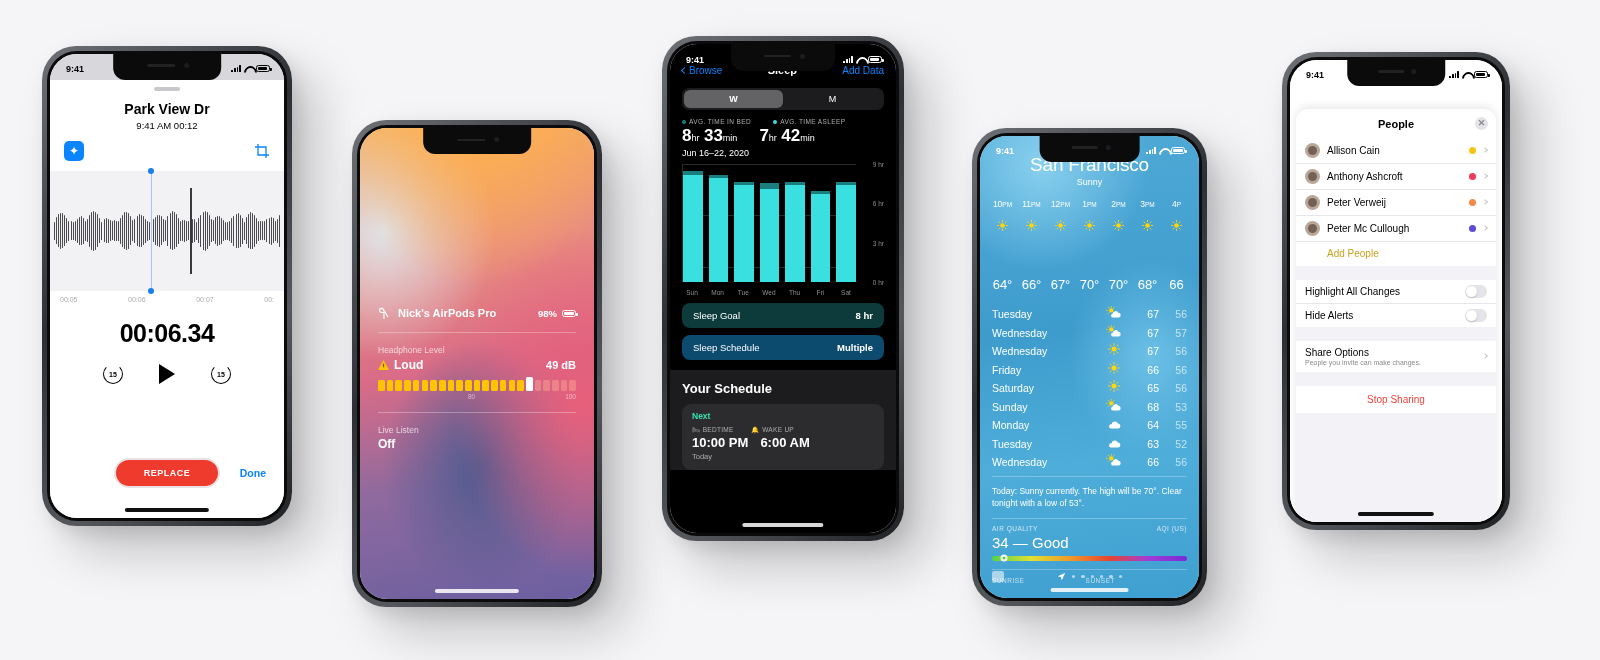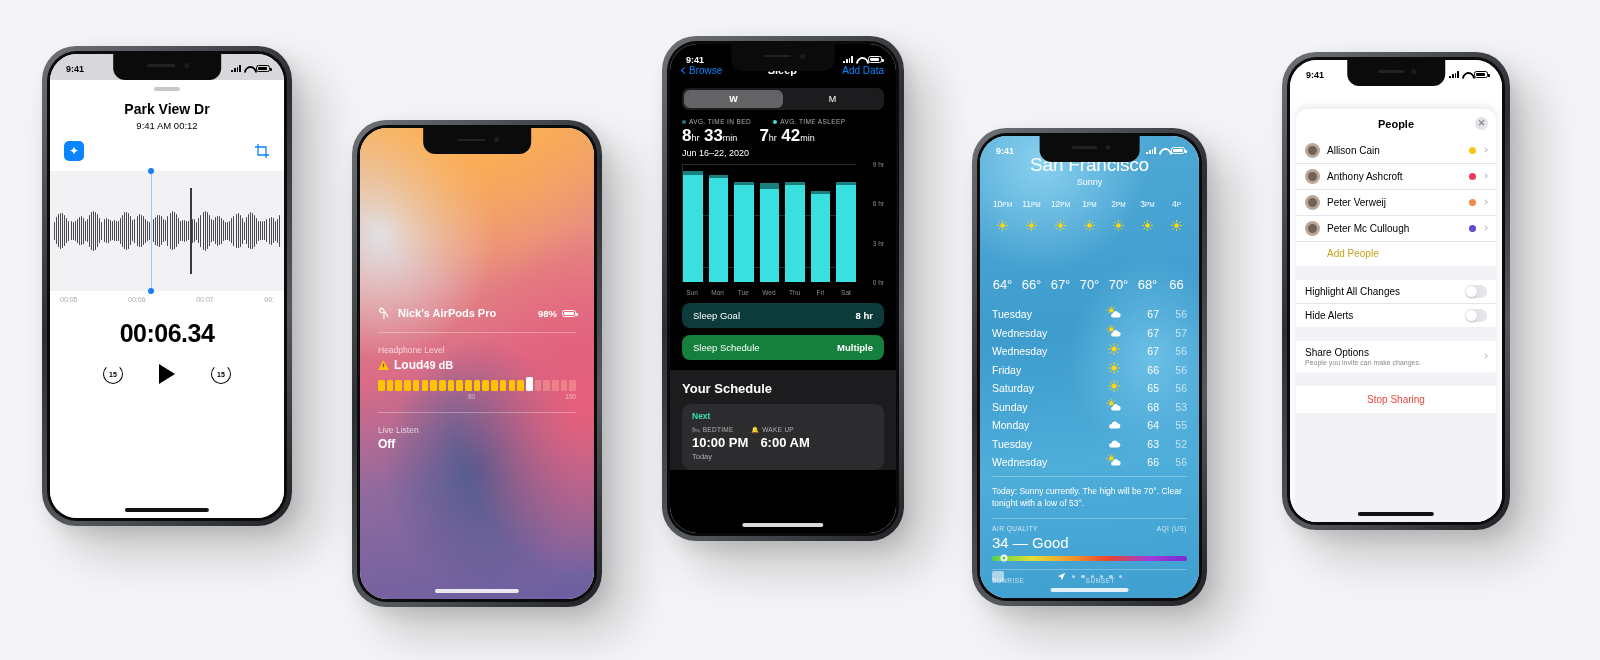--- a/index.html
+++ b/index.html
@@ -77,21 +77,21 @@
       radial-gradient(80% 45% at 10% 22%, #dfe3ea 0%, rgba(223,227,234,0) 60%),
       radial-gradient(90% 60% at 95% 58%, #e85f7a 0%, rgba(232,95,122,0) 62%),
       radial-gradient(70% 45% at 52% 72%, #4e5a8f 0%, rgba(78,90,143,0) 60%),
       linear-gradient(170deg,#f6b05a 0%, #ea8f7f 26%, #d96b87 50%, #8f6a9e 72%, #6b5fa0 100%); }
   .ap-inner { position:absolute; left:0; right:0; top: 38%; bottom:0; padding: 0 18px; color:#fff; }
   .ap-row1 { display:flex; align-items:center; justify-content:space-between; }
   .ap-name { display:flex; align-items:center; gap:7px; font-size:11px; font-weight:bold; }
   .ap-batt { display:flex; align-items:center; gap:5px; font-size:9.5px; font-weight:bold; }
   .ap-div { height:1px; background:rgba(255,255,255,.30); margin: 12px 0; }
   .ap-label { font-size:8.5px; color:rgba(255,255,255,.7); }
-  .ap-loud { display:flex; align-items:center; margin-top:3px; }
+  .ap-loud { display:flex; align-items:center; justify-content:space-between; margin-top:3px; }
   .ap-loudl { display:flex; align-items:center; gap:5px; font-size:12px; font-weight:bold; }
   .ap-db { font-size:11px; font-weight:bold; }
   .ap-meter { display:flex; gap:2.1px; margin-top:7px; align-items:flex-end; height:12px; }
   .ap-meter i { flex:1; height:11px; border-radius:1.5px; background:#ffc400; }
   .ap-meter i.cursor { background:#fff; height:14px; }
   .ap-meter i.dim { background: rgba(255,170,150,.45); }
   .ap-scale { display:flex; justify-content:space-between; font-size:6.5px; color:rgba(255,255,255,.55); margin-top:2px; }
   .ap-ll { font-size:8.5px; color:rgba(255,255,255,.7); }
   .ap-lloff { font-size:12px; font-weight:bold; margin-top:2px; }
 
@@ -118,21 +118,21 @@
              border-left:1px solid #2c2c2e; }
   .sl-bar { width: 11.5%; position:relative; background:#3ae0e0; }
   .sl-bar .cap { position:absolute; left:0; right:0; top:-3px; height:3px; background:#1b7e7e; }
   .sl-ylab { position:absolute; right:0; top:0; bottom:14px; width:26px; font-size:6.5px; color:#8e8e93; }
   .sl-ylab span { position:absolute; right:0; }
   .sl-grid { position:absolute; left:0; right:28px; height:1px; background:#2a2a2c; }
   .sl-xlab { position:absolute; left:0; right:28px; bottom:0; display:flex; justify-content:space-between; font-size:6.5px; color:#8e8e93; }
   .sl-xlab span { width:11.5%; text-align:center; }
   .sl-row { margin: 7px 12px 0; border-radius:8px; padding: 7px 11px; display:flex; justify-content:space-between; font-size:9.5px; }
   .sl-row.goal { background:#0d3b3b; }
-  .sl-row.sched { background:#15803d; }
+  .sl-row.sched { background:#0c4a6e; }
   .sl-row b { font-weight:bold; }
   .sl-sec { margin-top:10px; background:#1c1c1e; padding: 11px 12px 0; border-radius: 0; flex:1; }
   .sl-sec h3 { font-size:13px; font-weight:bold; }
   .sl-card { background:#2c2c2e; border-radius:9px; margin-top:8px; padding: 7px 10px 9px; }
   .sl-next { color:#3ae0b0; font-size:8.5px; font-weight:bold; }
   .sl-tt { display:flex; gap:18px; margin-top:5px; font-size:6.5px; color:#aeaeb2; letter-spacing:.3px; }
   .sl-times { display:flex; gap:12px; margin-top:1px; font-size:13px; font-weight:bold; }
   .sl-today { font-size:7.5px; color:#aeaeb2; margin-top:2px; }
 
   
@@ -357,20 +357,24 @@
         <div class="vm-time">00:06.34</div>
         <div class="vm-ctrls">
           <div class="vm-skip">
                 <span>15</span>
               </div>
           <div class="vm-tri"></div>
           <div class="vm-skip">
                 <span>15</span>
               </div>
         </div>
+        <div class="vm-bottom">
+          <div class="vm-replace">REPLACE</div>
+          <div class="vm-done">Done</div>
+        </div>
       </div>
       <div class="homebar"></div>
     </div>
    </div>
   </div>
 
   <div class="phone" id="p2">
    <div class="band">
     <div class="screen">
       <div class="ap-bg"></div>

